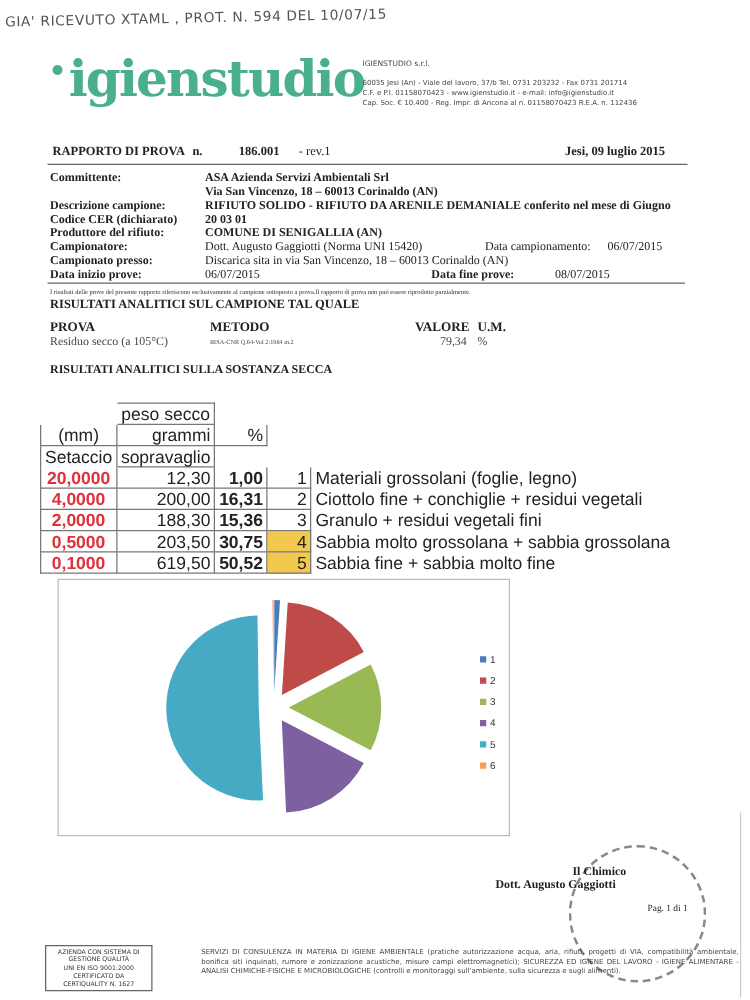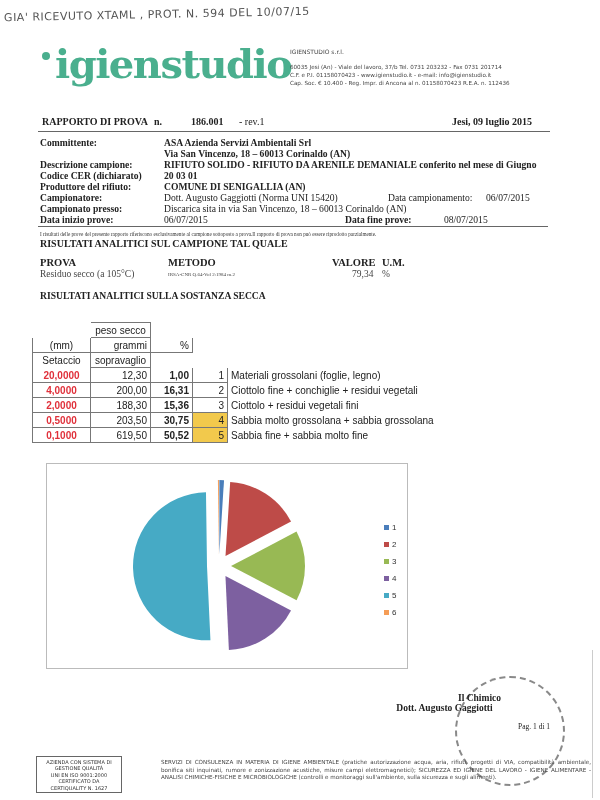--- a/index.html
+++ b/index.html
@@ -23,21 +23,21 @@
   .info .val { position: absolute; left: 124px; }
   .info .bold { font-weight: bold; }
   .rule2 { left: 38px; top: 226px; width: 510px; height: 1px; background: #666; }
 
   .disclaimer { left: 40px; top: 231px; font-size: 5.2px; color: #333; white-space: nowrap; }
   .sec-title { left: 40px; font-weight: bold; font-size: 10px; white-space: nowrap; }
 
   .prova-head { top: 257px; font-weight: bold; font-size: 10.5px; }
   .prova-row { top: 269px; font-size: 9.5px; color: #444; }
 
-  table.gran { position: absolute; left: 32px; top: 322px; border-collapse: collapse; font-family: "Liberation Sans", sans-serif; font-size: 10px; }
+  table.gran { position: absolute; left: 32px; top: 322px; border-collapse: collapse; font-family: "Liberation Sans", sans-serif; font-size: 14px; }
   table.gran td { height: 15px; padding: 0 3px; border: 1px solid transparent; white-space: nowrap; }
   table.gran td.b { border: 1px solid #777; }
   .c1 { width: 58px; text-align: center; }
   .c2 { width: 60px; text-align: right; }
   .c3 { width: 42px; text-align: right; }
   .c4 { width: 35px; text-align: right; }
   .c5 { padding-left: 3px !important; text-align: left; }
   .red { color: #e0303a; font-weight: bold; }
   .strong { font-weight: bold; }
   .hl { background: #f2c94c; }
@@ -166,21 +166,21 @@
     <td class="c2 b">200,00</td>
     <td class="c3 b strong">16,31</td>
     <td class="c4 b">2</td>
     <td class="c5">Ciottolo fine + conchiglie + residui vegetali</td>
   </tr>
   <tr>
     <td class="c1 b red">2,0000</td>
     <td class="c2 b">188,30</td>
     <td class="c3 b strong">15,36</td>
     <td class="c4 b">3</td>
-    <td class="c5">Ciottolo + residui vegetali fini</td>
+    <td class="c5">Granulo + residui vegetali fini</td>
   </tr>
   <tr>
     <td class="c1 b red">0,5000</td>
     <td class="c2 b">203,50</td>
     <td class="c3 b strong">30,75</td>
     <td class="c4 b hl">4</td>
     <td class="c5">Sabbia molto grossolana + sabbia grossolana</td>
   </tr>
   <tr>
     <td class="c1 b red">0,1000</td>

